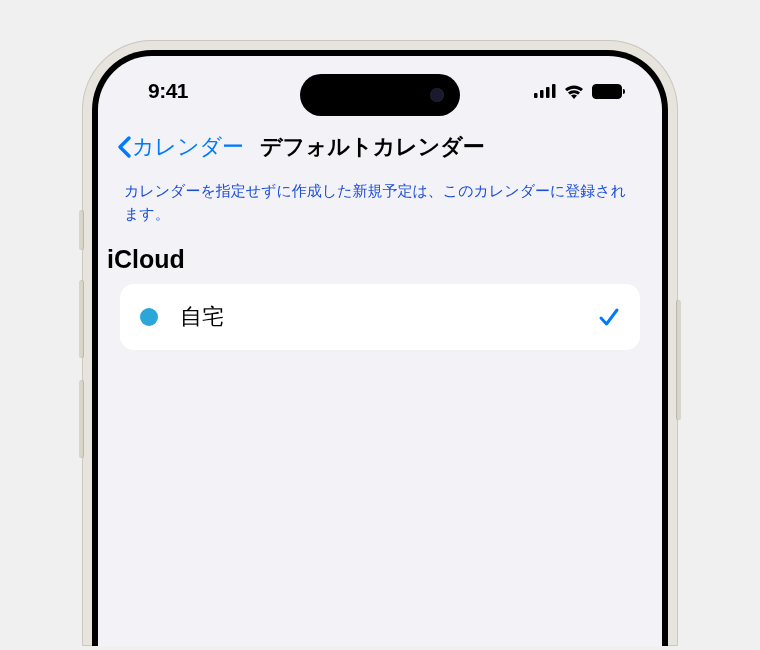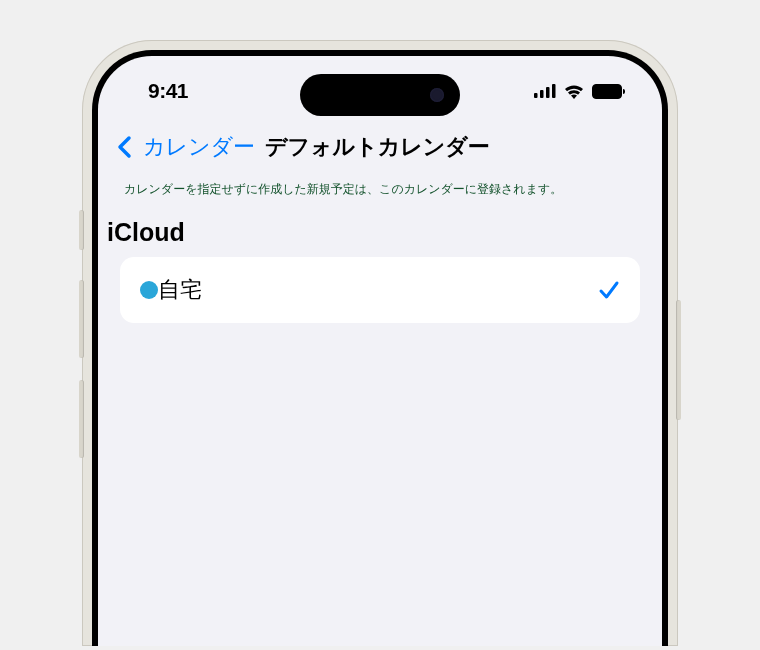--- a/index.html
+++ b/index.html
@@ -97,50 +97,51 @@
       display: flex;
       align-items: center;
       padding: 14px 12px 12px 18px;
       gap: 4px;
     }
     .back {
       display: flex;
       align-items: center;
       color: #007aff;
       font-size: 22px;
-      gap: 11px;
+      gap: 0;
     }
     .back-chevron svg { display: block; }
     .nav-title {
       font-size: 22px;
       font-weight: 600;
-      margin-left: 6px;
+      margin-left: 12px;
     }
     .description {
       padding: 6px 26px 18px 26px;
-      color: #14532d;
-      font-size: 12px;
+      color: #1d4ed8;
+      font-size: 15px;
       line-height: 1.5;
     }
     .section-header {
       padding: 2px 26px 10px 9px;
       font-size: 25px;
       font-weight: 700;
       color: #000;
     }
     .list {
       margin: 0 22px;
       background: #fff;
       border-radius: 14px;
       overflow: hidden;
     }
     .row {
       display: flex;
       align-items: center;
       padding: 18px 20px;
+      gap: 22px;
       position: relative;
     }
     .row + .row::before {
       content: '';
       position: absolute;
       top: 0;
       left: 62px;
       right: 0;
       height: 1px;
       background: #e3e3e6;

